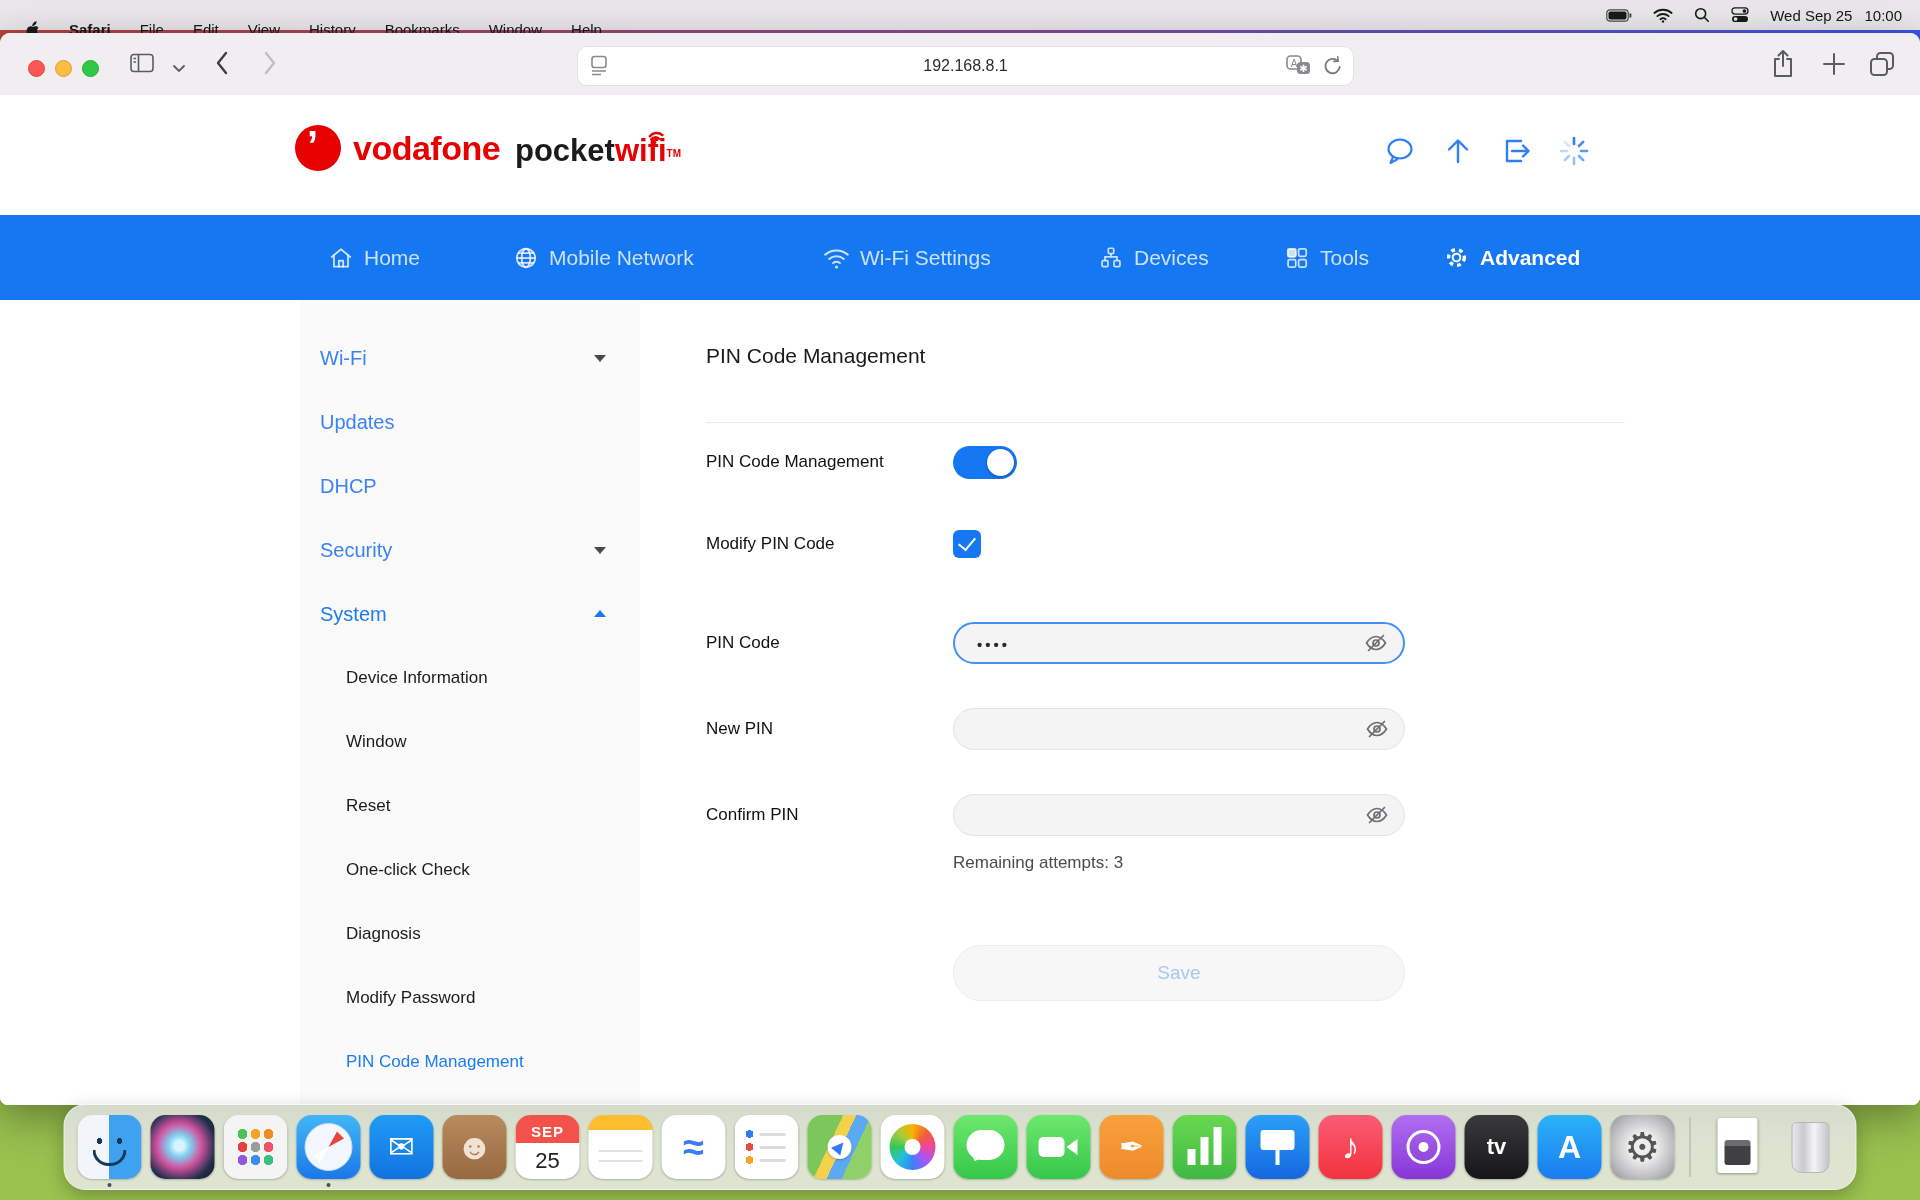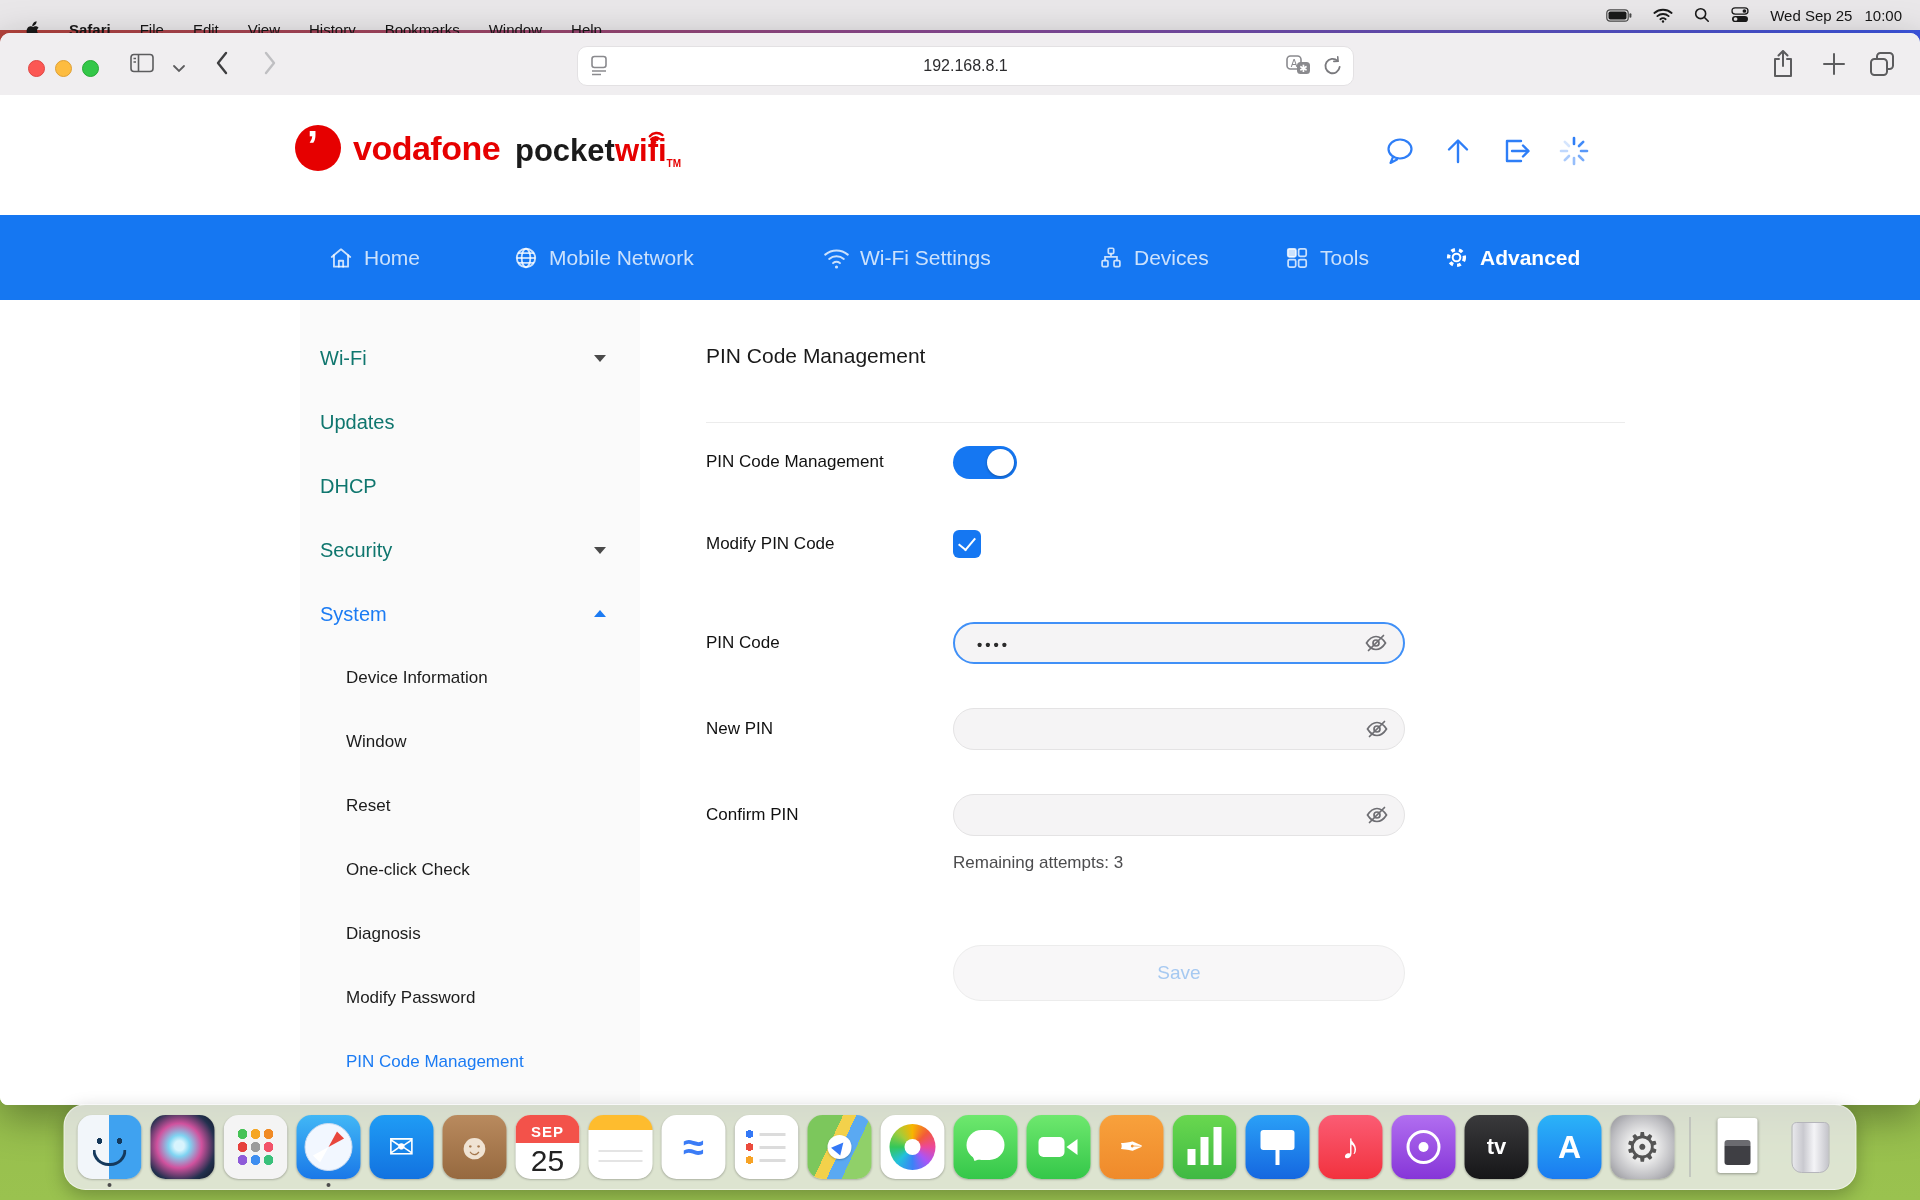--- a/index.html
+++ b/index.html
@@ -39,41 +39,41 @@
     border-radius:10px;display:flex;align-items:center;justify-content:center;color:#2c2c2e;font-size:16px;}
   .urlbar .reader{position:absolute;left:12px;top:8px;color:#8a8a8e;}
   .urlbar .right-ics{position:absolute;right:10px;top:8px;display:flex;gap:10px;color:#7a7a7e;}
 
   
   .siteheader{position:absolute;top:62px;left:0;right:0;height:120px;background:#fff;}
   .vf-logo{position:absolute;left:295px;top:30px;display:flex;align-items:center;gap:12px;}
   .vf-mark{width:46px;height:46px;border-radius:50%;background:#E60000;position:relative;}
   .vf-mark span{position:absolute;left:12px;top:-2px;color:#fff;font-size:40px;font-weight:700;}
   .vf-word{color:#E60000;font-size:34px;font-weight:700;letter-spacing:-0.5px;}
-  .pw-logo{position:absolute;left:515px;top:38px;font-size:31px;font-weight:800;display:flex;align-items:flex-end;}
+  .pw-logo{position:absolute;left:515px;top:38px;font-size:31px;font-weight:800;display:flex;align-items:center;}
   .pw-black{color:#1b1b1b;}
   .pw-red{color:#E60000;position:relative;}
   .pw-tm{font-size:10px;color:#E60000;margin-top:4px;}
   .pw-arcs{position:absolute;right:-2px;top:-16px;}
   .hdr-actions{position:absolute;right:330px;top:40px;display:flex;gap:26px;color:#2e7ef7;}
   .hdr-actions .ha{width:32px;height:32px;display:flex;align-items:center;justify-content:center;}
 
   
   .nav{position:absolute;top:182px;left:0;right:0;height:85px;background:#1577F2;}
   .nav-item{position:absolute;top:0;height:85px;display:flex;align-items:center;gap:10px;
     color:rgba(255,255,255,0.78);font-size:21px;cursor:pointer;}
   .nav-item.active{color:#ffffff;font-weight:700;}
   .nav-item svg{display:block;}
 
   
   .content{position:absolute;top:267px;left:0;right:0;bottom:0;background:#fff;}
   .sidebar{position:absolute;left:300px;top:0;width:340px;bottom:0;background:#fafafa;}
   .side-list{padding:26px 0 0 0;margin:0;list-style:none;}
   .side-item{position:relative;height:64px;display:flex;align-items:center;padding-left:20px;
-    font-size:20px;color:#0f766e;cursor:pointer;}
+    font-size:20px;color:#3b82f6;cursor:pointer;}
   .side-item.selected{color:#1B7BF3;}
   .side-child{position:relative;height:64px;display:flex;align-items:center;padding-left:46px;
     font-size:17px;color:#1c1c1c;cursor:pointer;}
   .side-child.selected{color:#1B7BF3;}
   .chev{position:absolute;right:34px;top:50%;width:0;height:0;border-left:6px solid transparent;border-right:6px solid transparent;}
   .chev.down{border-top:7px solid #4a4a4a;margin-top:-3px;}
   .chev.up{border-bottom:7px solid #1B7BF3;margin-top:-4px;}
 
   .main{position:absolute;left:640px;top:0;right:0;bottom:0;}
   .page-title{position:absolute;left:66px;top:44px;font-size:21px;color:#1a1a1a;}
@@ -138,21 +138,21 @@
   .dk-safari{background:linear-gradient(180deg,#41b7f6,#1a78e8);}
   .dk-safari::before{content:"";width:46px;height:46px;border-radius:50%;background:#f2f7ff;border:1px solid #cfdcef;}
   .dk-safari::after{content:"";position:absolute;width:0;height:0;border-left:5px solid transparent;border-right:5px solid transparent;
     border-top:17px solid #e8463c;border-bottom:17px solid #fff;transform:rotate(45deg);}
   .dk-mail{background:linear-gradient(180deg,#1f9cf5,#1272e0);}
   .dk-contacts{background:linear-gradient(180deg,#b98a5e,#96693f);}
   .dk-contacts .glyph{color:#f0e3d3;font-size:36px;}
   .dk-calendar{background:#fff;flex-direction:column;justify-content:flex-start;}
   .cal-top{background:#f3524a;color:#fff;font-size:15px;font-weight:700;width:100%;text-align:center;
     padding:8px 0 3px;letter-spacing:1px;}
-  .cal-day{flex:1;display:flex;align-items:center;justify-content:center;font-size:30px;color:#222;width:100%;}
+  .cal-day{flex:1;display:flex;align-items:center;justify-content:center;font-size:22px;color:#222;width:100%;}
   .dk-notes{background:linear-gradient(180deg,#febc2e 0 15px,#fff 15px);}
   .dk-notes::after{content:"";position:absolute;left:10px;right:10px;top:27px;height:26px;
     background:repeating-linear-gradient(180deg,transparent 0 8px,#e4e4e4 8px 10px);}
   .dk-freeform{background:#fff;}
   .dk-freeform .glyph{color:#3b7cf6;font-weight:700;font-size:38px;}
   .dk-reminders{background-color:#fff;background-repeat:no-repeat;background-image:
     radial-gradient(circle 4px at 15px 19px,#3478f6 98%,transparent),
     radial-gradient(circle 4px at 15px 32px,#eb4b3d 98%,transparent),
     radial-gradient(circle 4px at 15px 45px,#f7a325 98%,transparent),
     linear-gradient(#dcdcdc,#dcdcdc),linear-gradient(#dcdcdc,#dcdcdc),linear-gradient(#dcdcdc,#dcdcdc);

